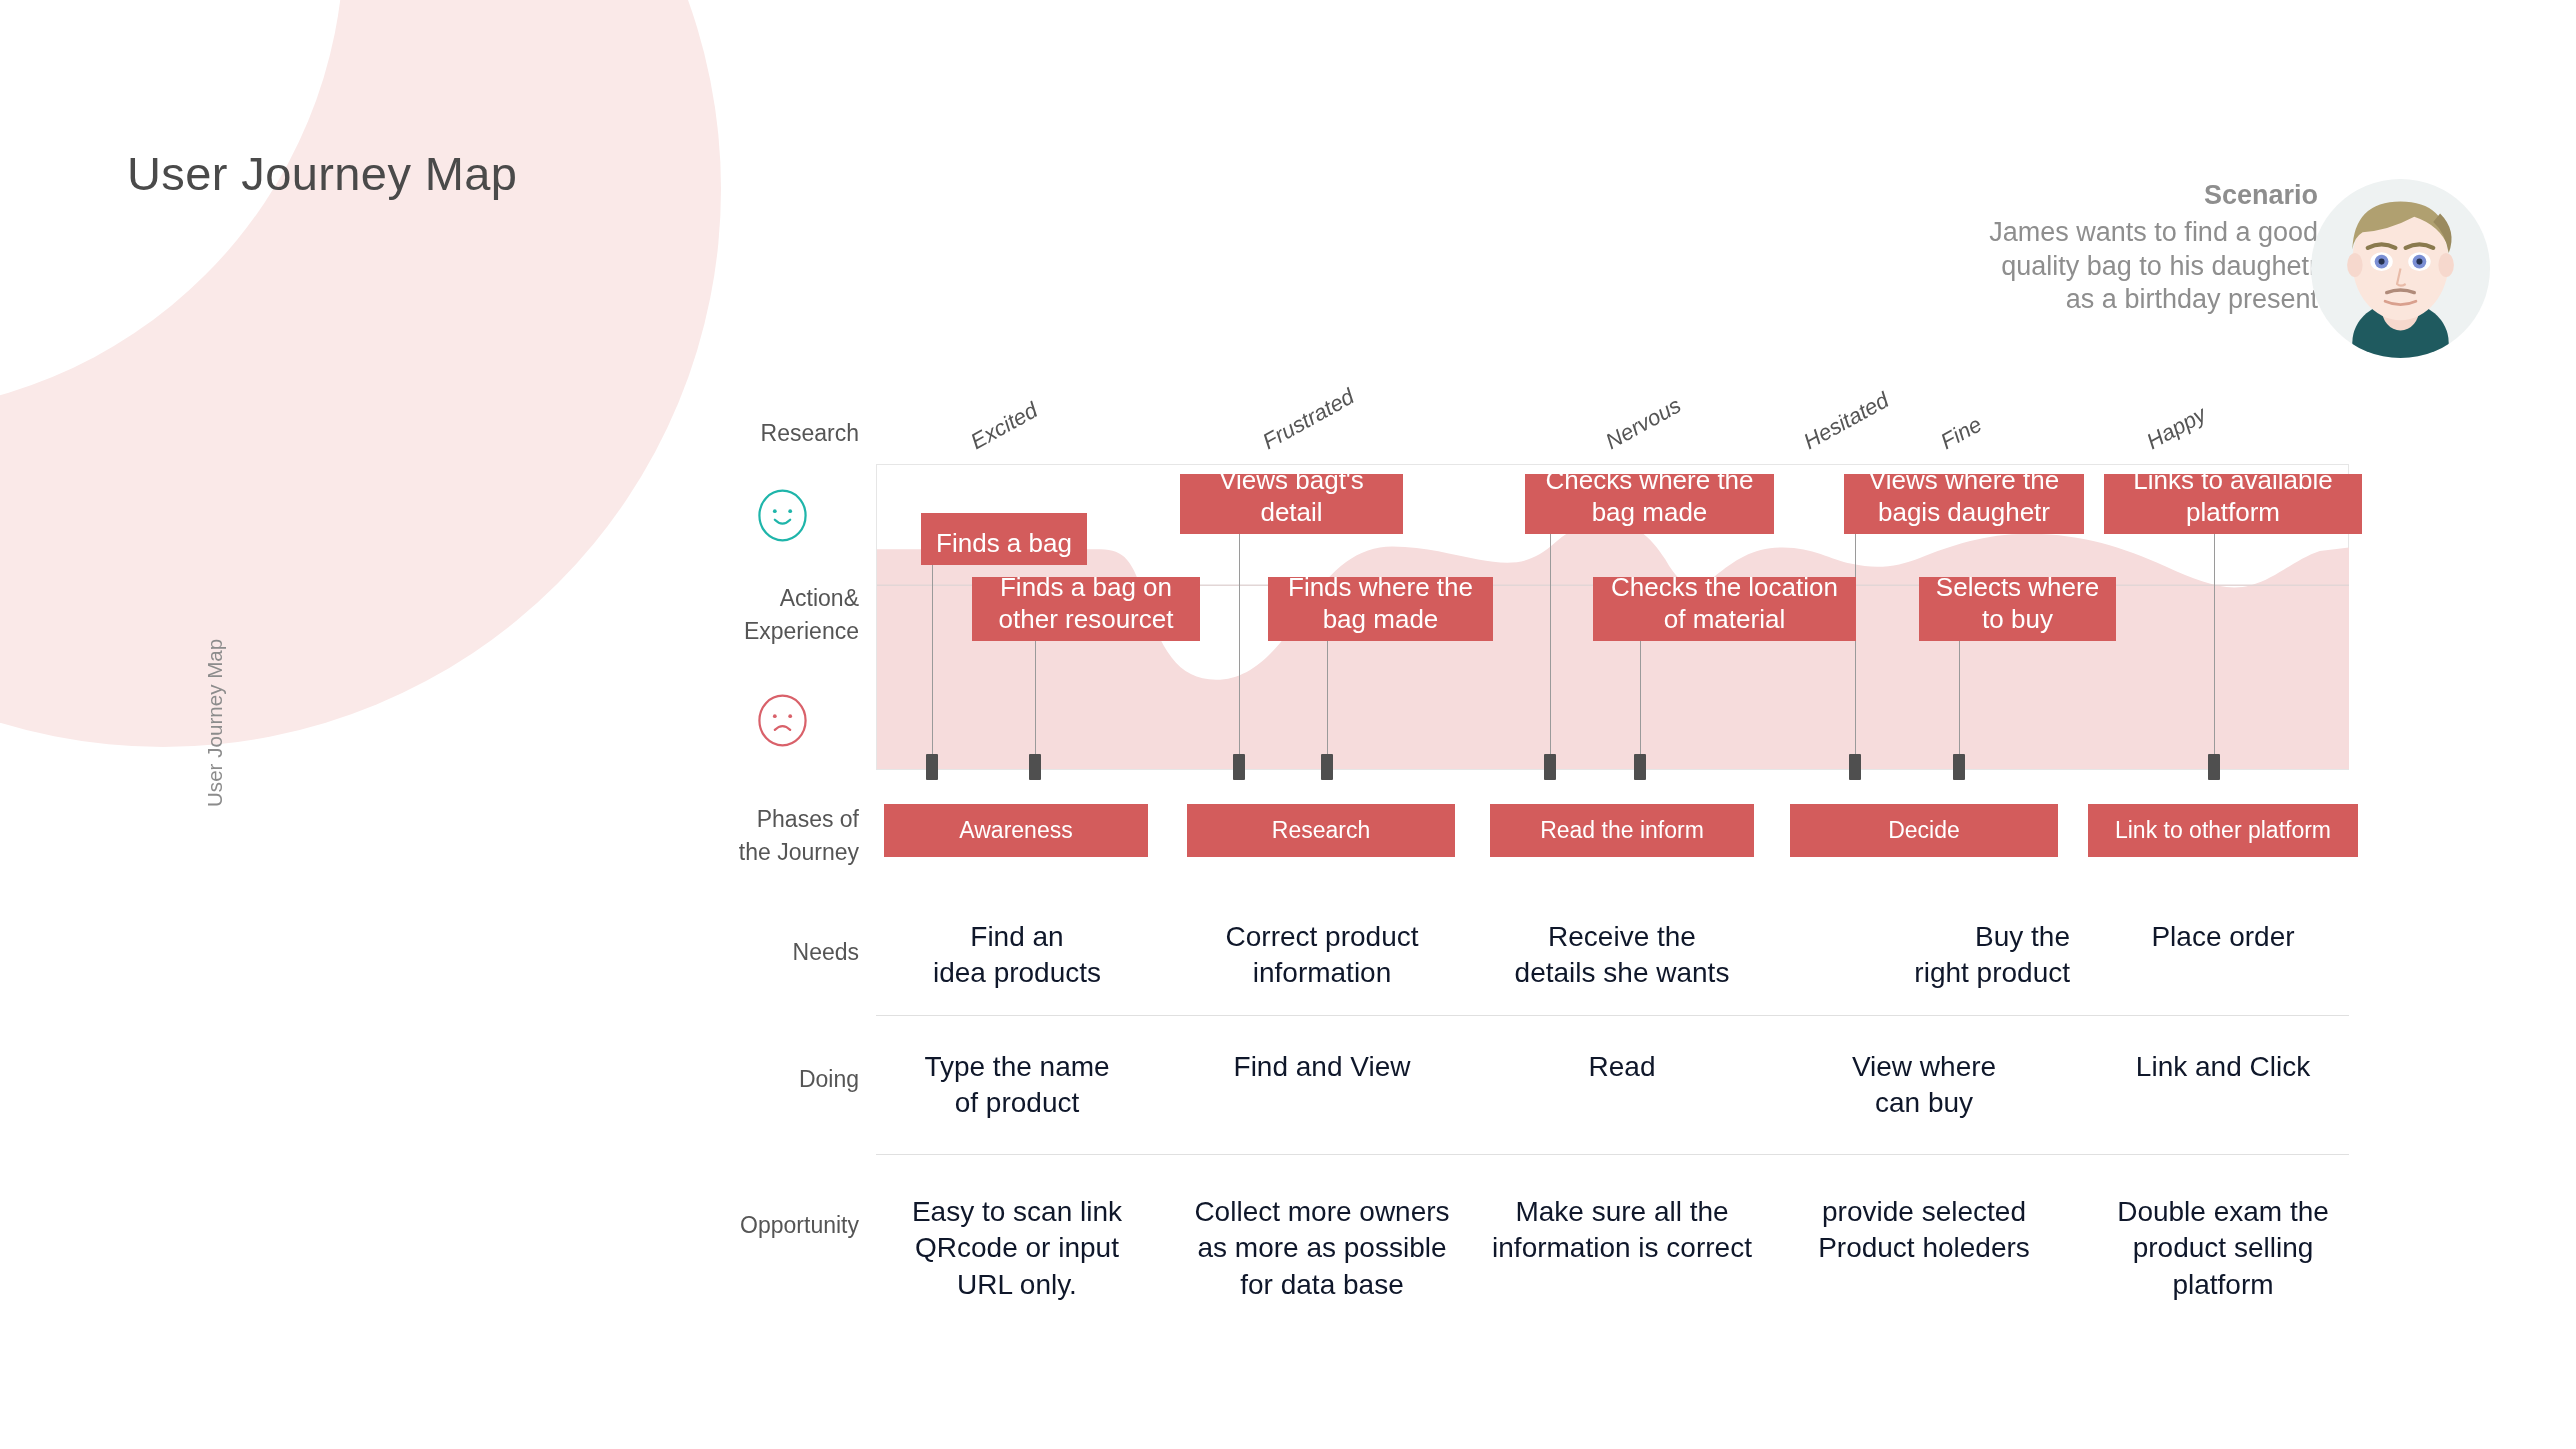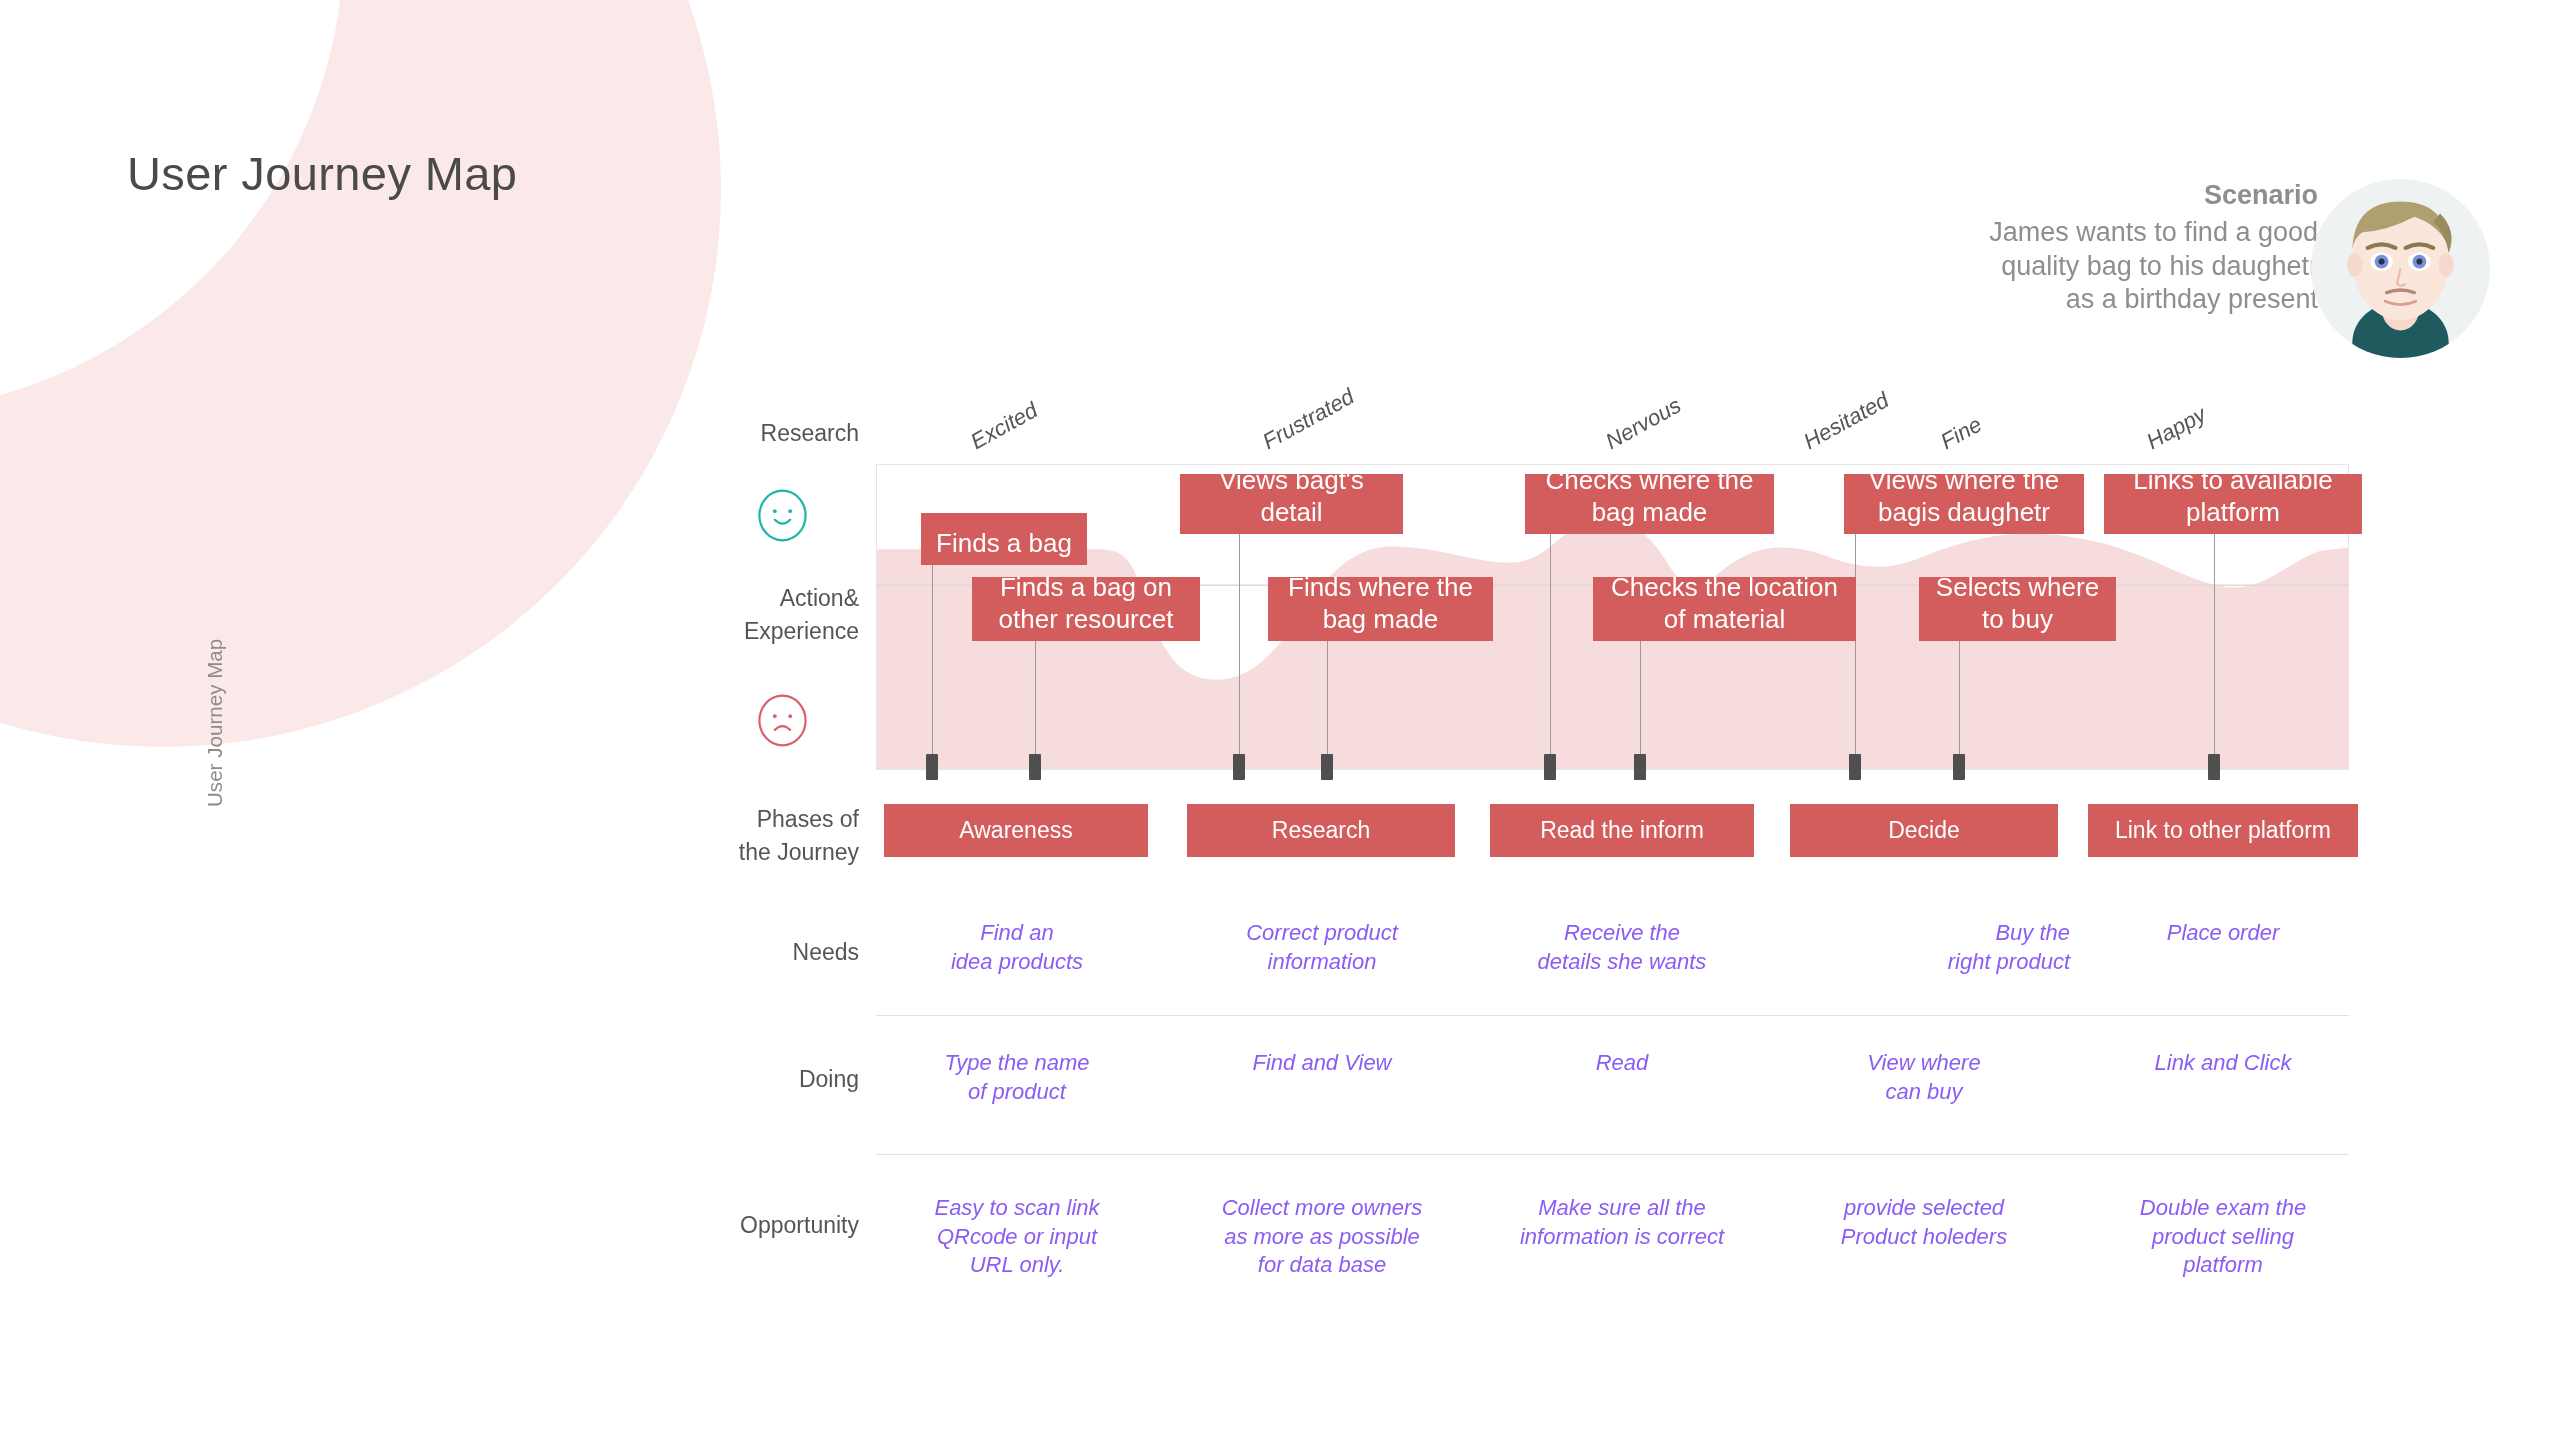--- a/index.html
+++ b/index.html
@@ -89,22 +89,22 @@
     box-sizing:border-box;padding:0 5.2px;white-space:nowrap;
   }
   
   .feeling{
     position:absolute;z-index:6;color:#555;font-size:22px;
     font-style:italic;transform:rotate(-29deg);
     transform-origin:left bottom;white-space:nowrap;
   }
   
   .cell{
-    position:absolute;z-index:5;color:#8b5cf6;font-size:22px;
-    text-align:center;line-height:1.3;font-style:italic;
+    position:absolute;z-index:5;color:#0f172a;font-size:28px;
+    text-align:center;line-height:1.3;
   }
   .divider{position:absolute;height:0.9px;background:#e0e0e0;z-index:4;}
 </style>
 </head>
 <body>
 
 <div id="deco-ring"></div>
 <div id="deco-ring-hole"></div>
 
 <div id="header">

